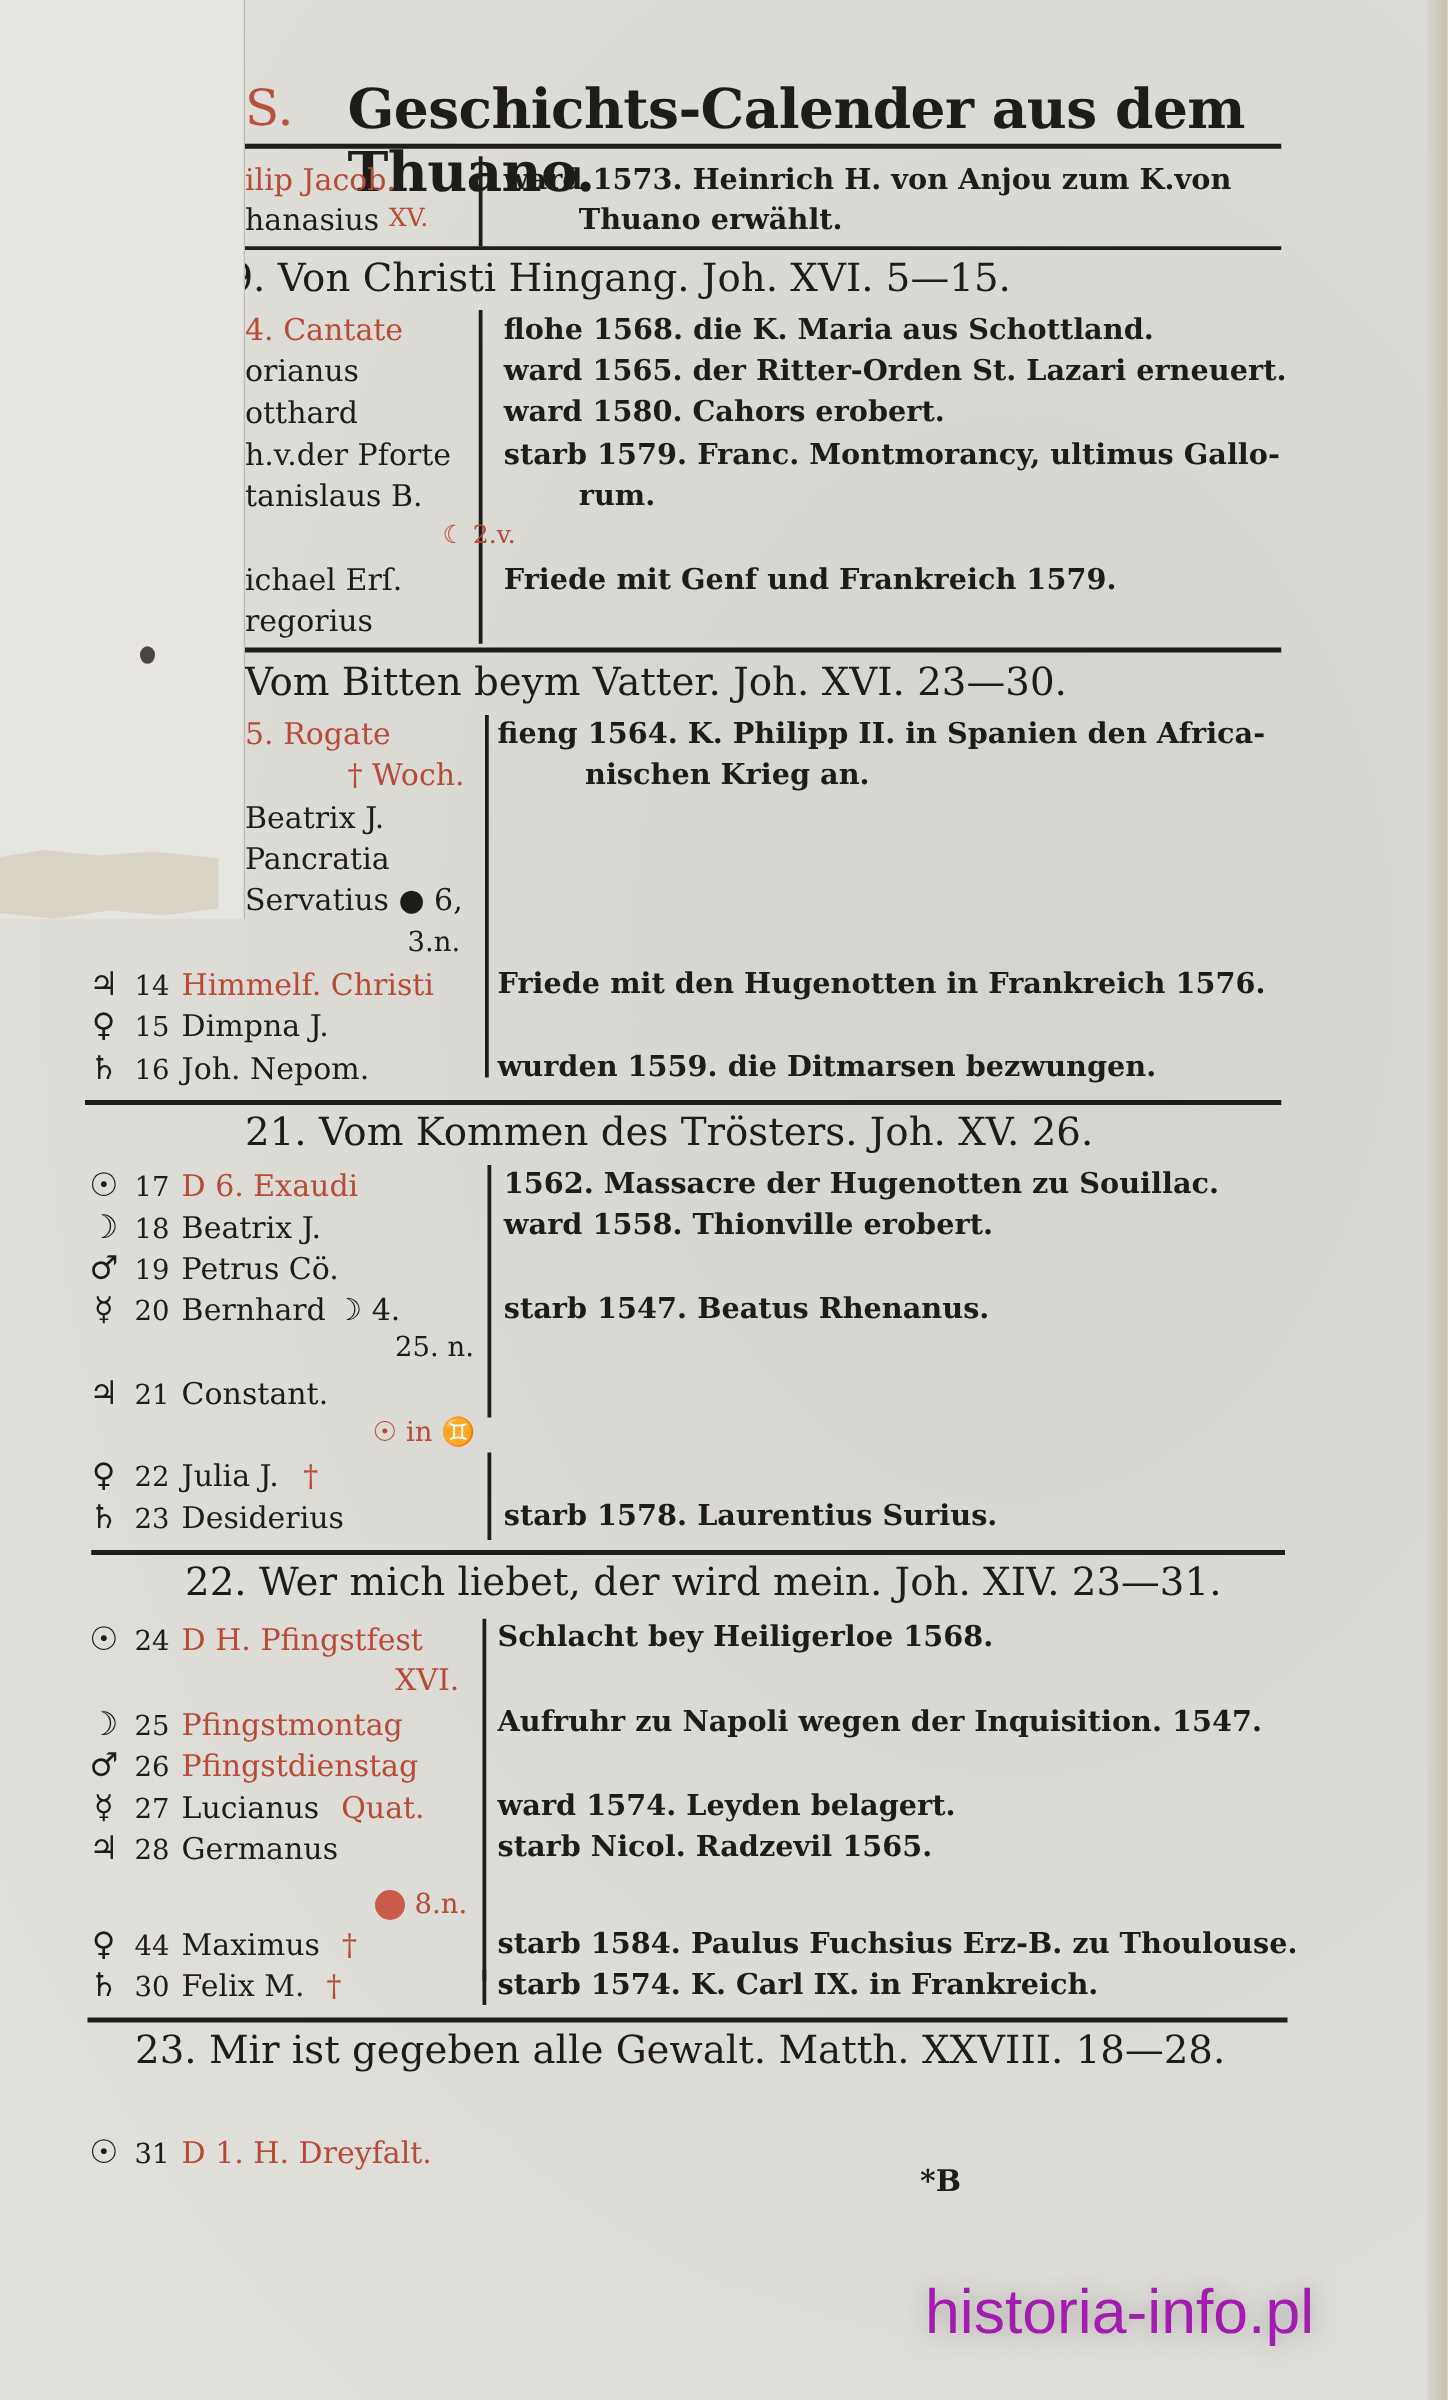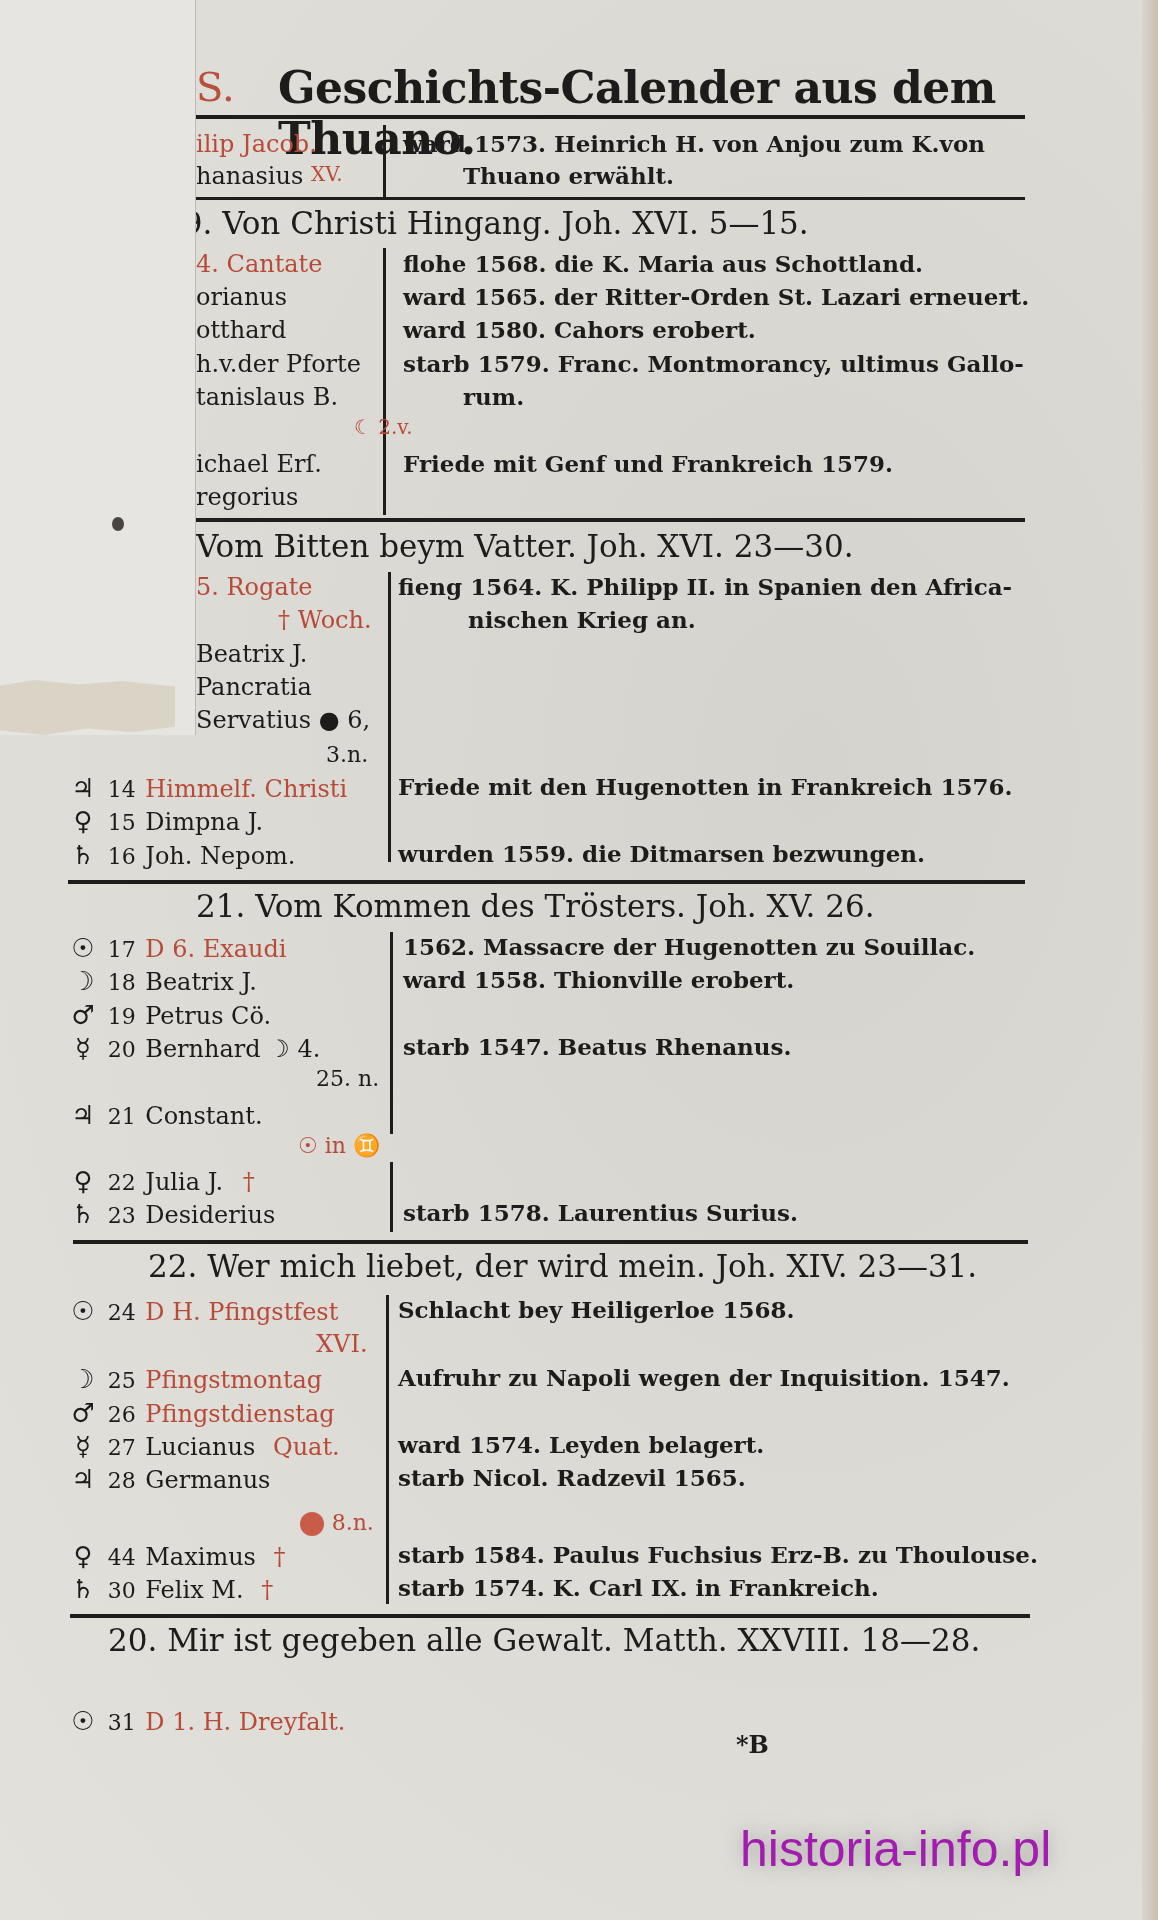--- a/index.html
+++ b/index.html
@@ -276,21 +276,21 @@
   <span class="cell-left" style="left:-2px; top:1574px;">
     <span class="planet">♄</span>
     <span class="daynum">30</span>
     <span>Felix M.</span>
     <span class="red" style="margin-left:10px;">†</span>
   </span>
   <div class="vline" style="left:318px; top:1576px; height:28px;"></div>
   <span class="cell-right" style="left:330px; top:1574px;">starb 1574. K. Carl IX. in Frankreich.</span>
   <div class="rule" style="left:2px; top:1614px; width:960px;"></div>
 
-  <div class="week-title" style="left:40px; top:1622px;">20. Mir ist gegeben alle Gewalt. Matth. XXVIII. 18—28.</div>
+  <div class="week-title" style="left:40px; top:1622px;">23. Mir ist gegeben alle Gewalt. Matth. XXVIII. 18—28.</div>
 
   <span class="cell-left" style="left:-2px; top:1706px;">
     <span class="planet">☉</span>
     <span class="daynum">31</span>
     <span class="red">D 1. H. Dreyfalt.</span>
   </span>
 
   <span class="footer-mark">*B</span>
 </div>
 

